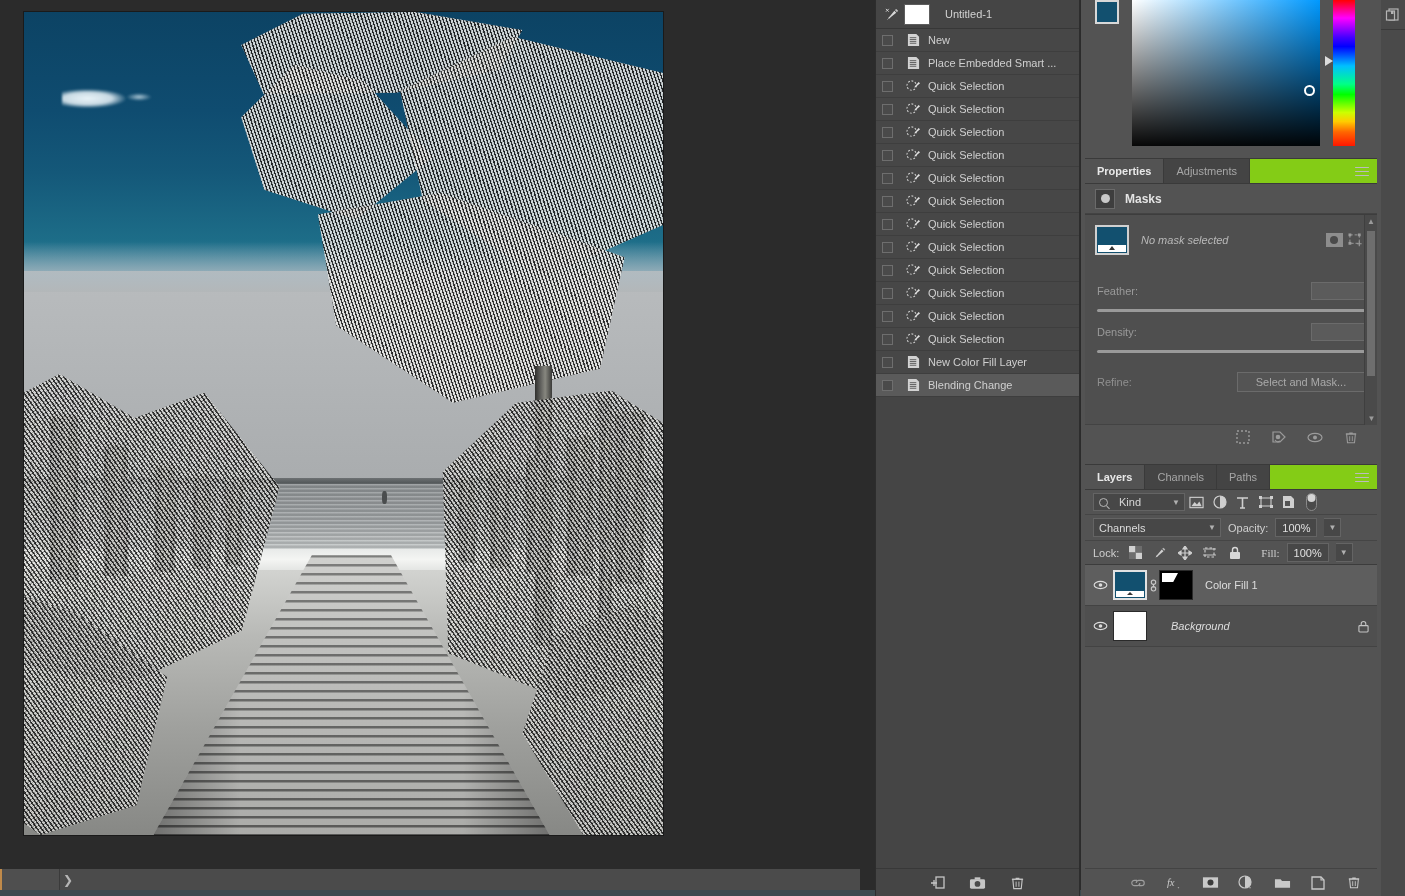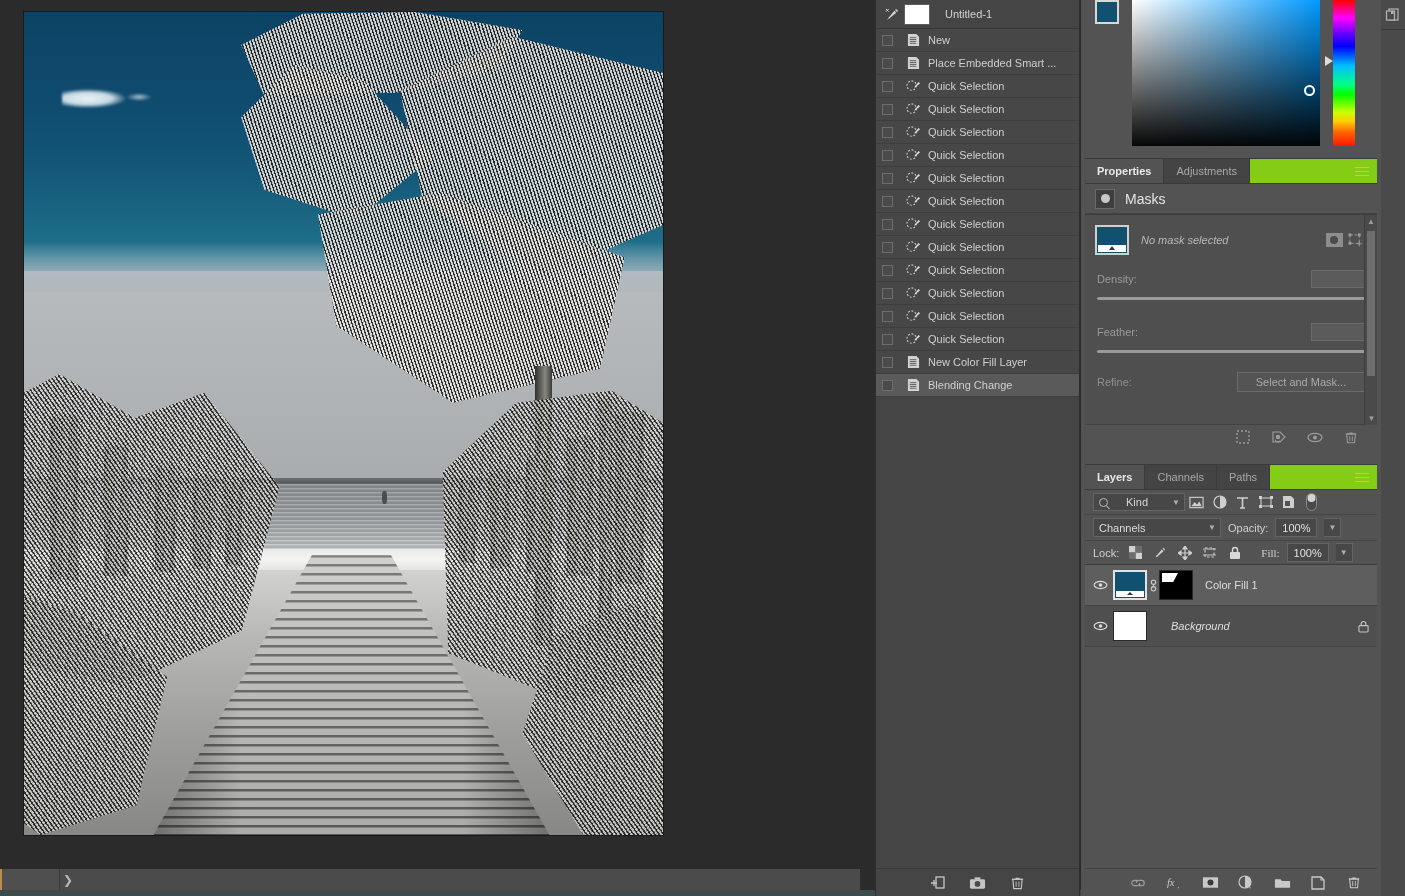--- a/index.html
+++ b/index.html
@@ -242,21 +242,21 @@
   }
   #props-title {
     display: flex; align-items: center; height: 30px; padding-left: 10px; gap: 10px;
     background: #535353; border-bottom: 1px solid #434343;
   }
   #props-title .mask-badge {
     width: 20px; height: 20px; background: #3e3e3e; border: 1px solid #6a6a6a;
     display: flex; align-items: center; justify-content: center;
   }
   #props-title .mask-badge .dot { width: 9px; height: 9px; border-radius: 50%; background: #c8c8c8; }
-  #props-title .ttl { font-size: 14px; color: #e4e4e4; font-weight: normal; }
+  #props-title .ttl { font-size: 12px; color: #e4e4e4; font-weight: bold; }
   #props-body {
     position: relative; height: 210px; background: #4f4f4f;
     border-top: 1px solid #3d3d3d;
   }
   #mask-row { display: flex; align-items: center; height: 44px; padding: 6px 10px 0 10px; }
   #mask-thumb {
     width: 34px; height: 30px; background: #12506f; border: 2px solid #d0d0d0; position: relative;
   }
   #mask-thumb .base { position: absolute; left: 1px; right: 1px; bottom: 1px; height: 7px; background: #ffffff; }
   #mask-thumb .base::after {
@@ -301,21 +301,21 @@
   #layers-panel {
     position: absolute; left: 0; top: 464px; width: 292px; height: 432px;
     background: #535353; border-top: 1px solid #3a3a3a;
   }
   #filter-row {
     display: flex; align-items: center; height: 25px; padding: 0 8px; gap: 0;
     background: #535353; border-bottom: 1px solid #454545;
   }
   #kind-select {
     width: 92px; height: 18px; background: #474747; border: 1px solid #646464;
-    display: flex; align-items: center; gap: 18px; padding: 0 5px; position: relative;
+    display: flex; align-items: center; gap: 11px; padding: 0 5px; position: relative;
   }
   #kind-select .mag {
     width: 9px; height: 9px; border: 1.3px solid #b7b7b7; border-radius: 50%; position: relative;
   }
   #kind-select .mag::after {
     content:''; position: absolute; right: -3px; bottom: -3px; width: 4px; height: 1.3px;
     background: #b7b7b7; transform: rotate(45deg);
   }
   #kind-select .kind-label { font-size: 11px; color: #d6d6d6; }
   #kind-select .cv { position: absolute; right: 4px; color: #b0b0b0; font-size: 8px; }
@@ -702,31 +702,31 @@
             <svg width="16" height="15" viewBox="0 0 17 16">
               <rect x="2" y="2" width="10" height="9" fill="none" stroke="#9b9b9b" stroke-width="1" stroke-dasharray="3 2"></rect>
               <rect x="0.5" y="0.5" width="3" height="3" fill="#9b9b9b"></rect>
               <rect x="10.5" y="0.5" width="3" height="3" fill="#9b9b9b"></rect>
               <rect x="0.5" y="9.5" width="3" height="3" fill="#9b9b9b"></rect>
               <path d="M12 9 v5 M9.5 11.5 h5" stroke="#9b9b9b" stroke-width="1.2"></path>
             </svg>
           </div>
         </div>
 
+        <div class="slider-block" style="margin-top:22px;">
+          <div class="slider-label-row">
+            <span class="slider-label">Feather:</span>
+            <span class="num-box"></span>
+          </div>
+          <div class="slider-track"></div>
+        </div>
+
         <div class="slider-block">
           <div class="slider-label-row">
             <span class="slider-label">Density:</span>
-            <span class="num-box"></span>
-          </div>
-          <div class="slider-track"></div>
-        </div>
-
-        <div class="slider-block" style="margin-top:22px;">
-          <div class="slider-label-row">
-            <span class="slider-label">Feather:</span>
             <span class="num-box"></span>
           </div>
           <div class="slider-track"></div>
         </div>
 
         <div id="refine-row">
           <span id="refine-label">Refine:</span>
           <span id="select-mask-btn">Select and Mask...</span>
         </div>
 

